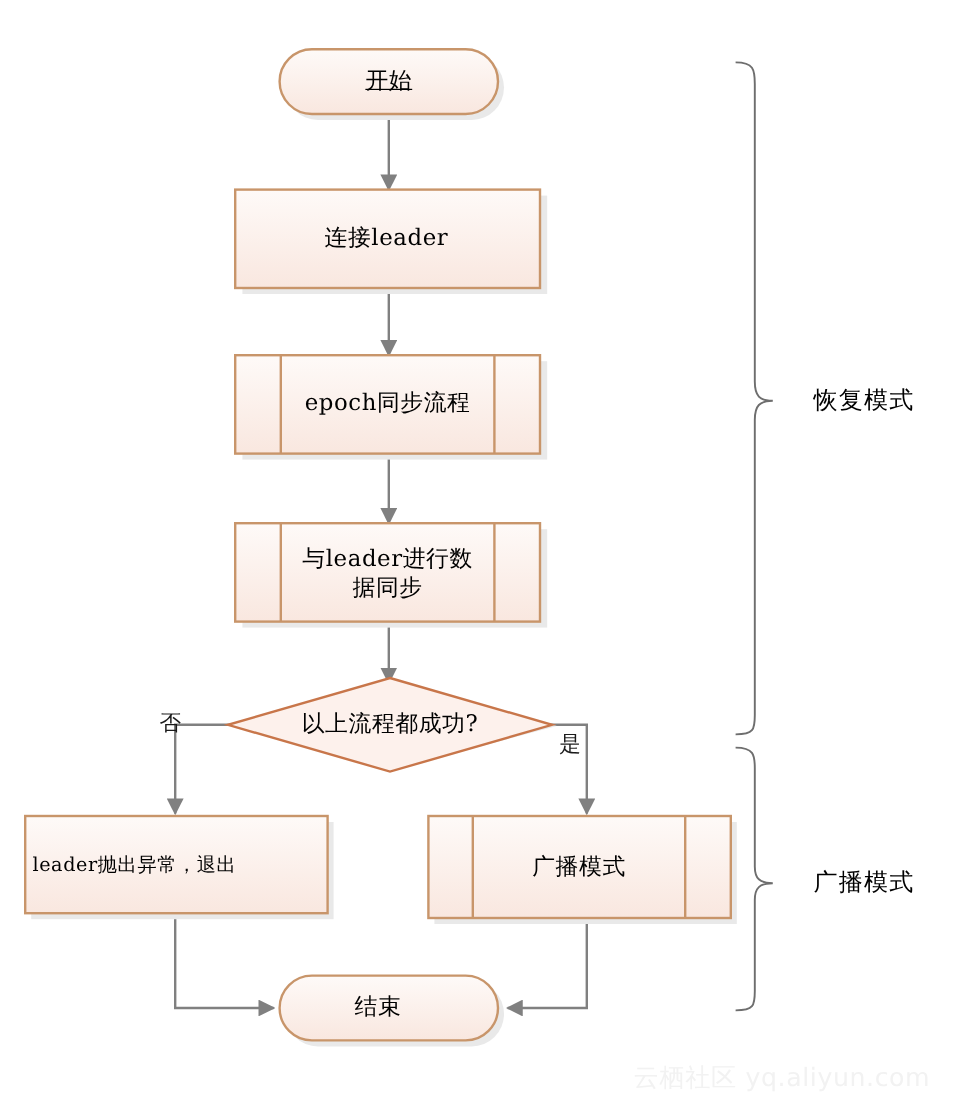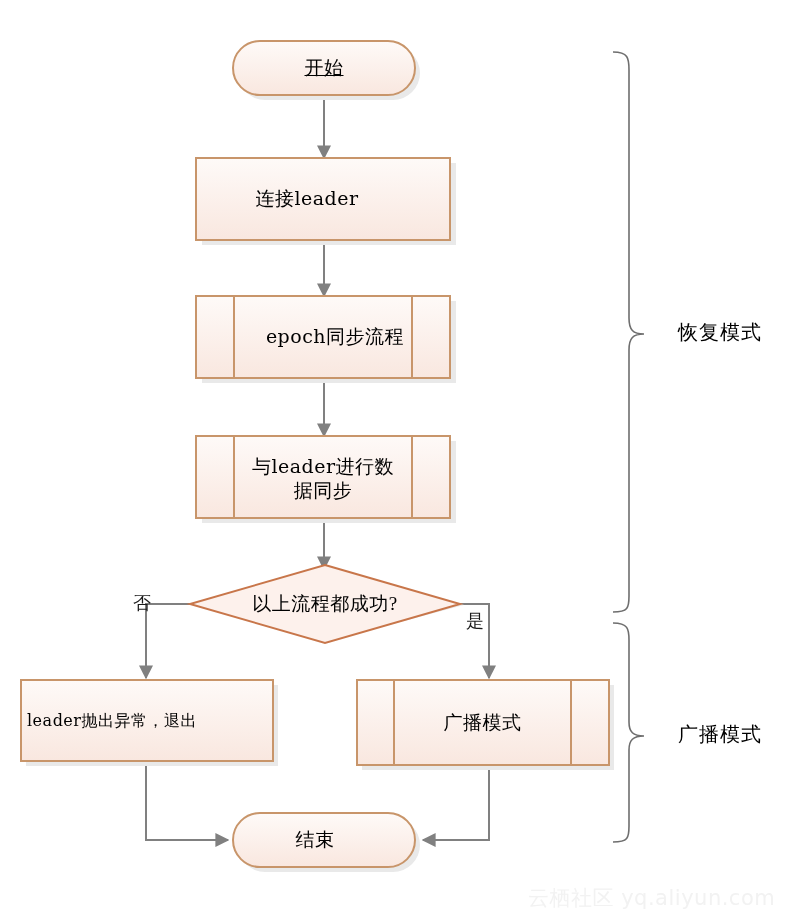--- a/index.html
+++ b/index.html
@@ -41,21 +41,21 @@
   .edge-label {
     position: absolute;
     color: #1a1a1a;
     font-family: "DejaVu Serif", "Liberation Serif", serif;
     font-size: 18px;
     line-height: 1;
   }
   .group-label {
     position: absolute;
     color: #000000;
-    font-family: Liberation Mono, monospace;
+    font-family: Liberation Sans, sans-serif;
     font-size: 20px;
     letter-spacing: 1px;
     line-height: 1;
   }
   .watermark {
     position: absolute;
     color: #f2f2f2;
     font-family: "DejaVu Sans", "Liberation Sans", sans-serif;
     font-size: 21px;
     letter-spacing: 0.5px;
@@ -130,28 +130,28 @@
     <rect x="233" y="813" width="182" height="54" rx="27" ry="27" fill="url(#nodeGrad)" stroke="#c8956a" stroke-width="2"></rect>
 
     <path d="M 613 52 C 628 52, 629 58, 629 70 L 629 318 C 629 330, 633 334, 644 334
              C 633 334, 629 338, 629 350 L 629 596 C 629 608, 628 612, 613 612" fill="none" stroke="#6e6e6e" stroke-width="1.6"></path>
     <path d="M 613 623 C 628 623, 629 629, 629 640 L 629 722 C 629 732, 633 736, 644 736
              C 633 736, 629 740, 629 750 L 629 826 C 629 838, 628 842, 613 842" fill="none" stroke="#6e6e6e" stroke-width="1.6"></path>
   </svg>
 
   <div class="node-label" style="left:233px; top:41px; width:182px; height:54px;text-decoration:underline;">开始</div>
 
-  <div class="node-label" style="left:196px; top:158px; width:222px; height:82px;">连接leader</div>
+  <div class="node-label" style="left:196px; top:158px; width:222px; height:82px;padding-left:15px;">连接leader</div>
 
-  <div class="node-label" style="left:234px; top:296px; width:178px; height:82px;padding-left:12px;">epoch同步流程</div>
+  <div class="node-label" style="left:234px; top:296px; width:178px; height:82px;">epoch同步流程</div>
 
   <div class="node-label" style="left:234px; top:438px; width:178px; height:82px;">与leader进行数
 据同步</div>
 
-  <div class="node-label" style="left:195px; top:584px; width:260px; height:40px;font-family:Liberation Serif, serif;">以上流程都成功?</div>
+  <div class="node-label" style="left:195px; top:584px; width:260px; height:40px;">以上流程都成功?</div>
 
   <div class="node-label" style="left:6px; top:680px; width:212px; height:81px; font-size:16px;">leader抛出异常，退出</div>
 
   <div class="node-label" style="left:394px; top:680px; width:177px; height:85px;">广播模式</div>
 
   <div class="node-label" style="left:224px; top:813px; width:182px; height:54px;">结束</div>
 
   <div class="edge-label" style="left:133px; top:594px;">否</div>
 
   <div class="edge-label" style="left:466px; top:612px;">是</div>

